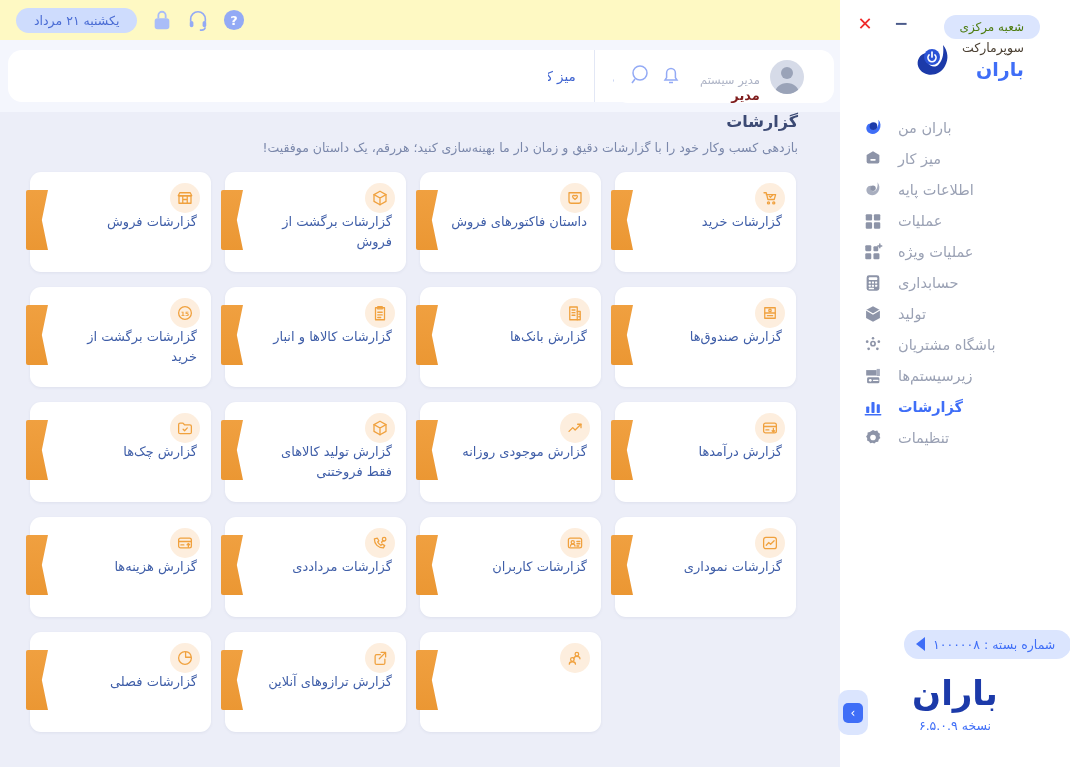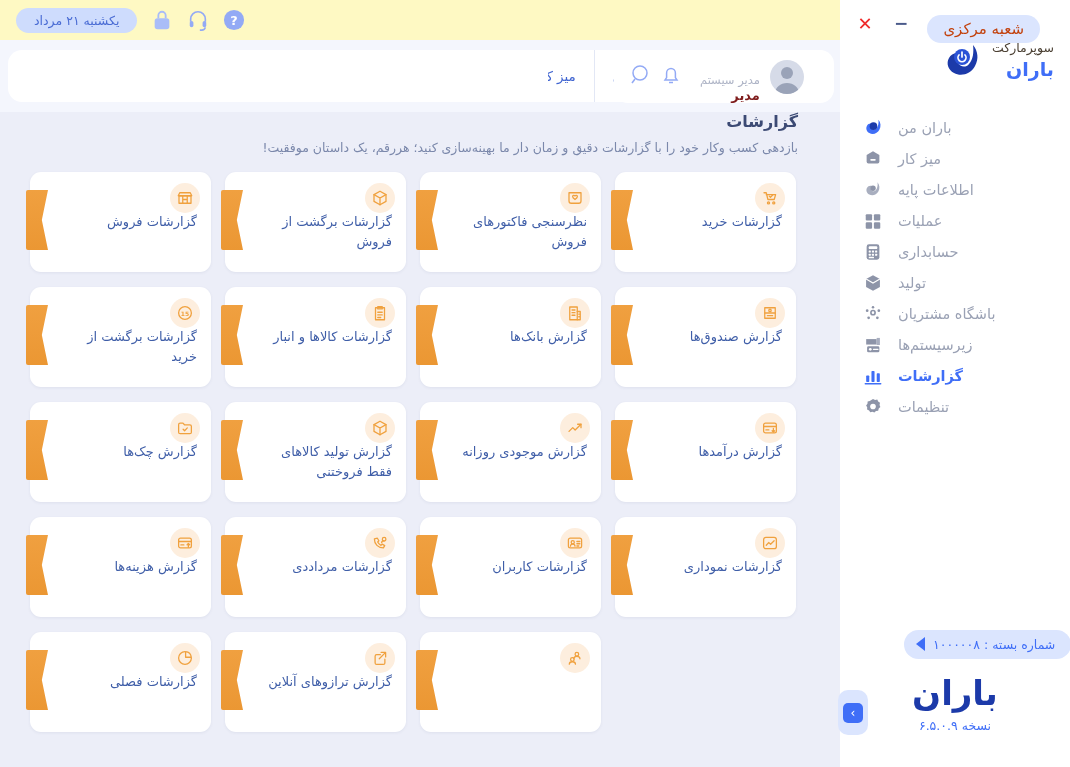--- a/index.html
+++ b/index.html
@@ -10,21 +10,21 @@
     background: #eceef8;
   }
   #app { position: relative; width: 1070px; height: 767px; background: #eceef8; }
 
   
   .sidebar {
     position: absolute; top: 0; right: 0; width: 230px; height: 767px;
     background: #ffffff;
   }
   .brand { display: flex; align-items: center; justify-content: flex-start;
-           gap: 10px; padding: 40px 16px 0 0; }
+           gap: 10px; padding: 40px 46px 0 0; }
   .brand-logo { width: 42px; height: 42px; flex: 0 0 42px; position: relative; }
   .brand-text { text-align: right; line-height: 1.25; }
   .brand-sub { font-size: 12.5px; color: #4b4033; }
   .brand-main { font-size: 19px; font-weight: 700; color: #3f6ef7; margin-top: 2px; }
 
   .nav { margin-top: 30px; }
   .nav-item {
     display: flex; align-items: center; justify-content: flex-end;
     gap: 14px; height: 31px; padding: 0 0 0 22px; position: relative;
     cursor: pointer;
@@ -56,22 +56,22 @@
   .collapse-tab .btn {
     width: 20px; height: 20px; border-radius: 5px; background: #3f6ef7;
     color: #fff; font-size: 12px; display: flex; align-items: center; justify-content: center;
   }
 
   
   .wincontrols { position: absolute; top: 8px; right: 0; width: 230px; height: 32px;
                  display: flex; align-items: center; }
   .branch-chip {
     position: absolute; right: 30px; top: 7px;
-    background: #dbe5fe; color: #c2410c; border-radius: 14px;
-    font-size: 15px; padding: 5px 16px;
+    background: #dbe5fe; color: #4d7c0f; border-radius: 14px;
+    font-size: 12px; padding: 5px 16px;
   }
   .win-min { position: absolute; right: 160px; top: 8px; width: 18px; height: 18px;
              color: #4a5a8a; font-size: 17px; line-height: 14px; text-align: center;
              cursor: pointer; font-weight: 700; }
   .win-close { position: absolute; right: 195px; top: 6px; width: 20px; height: 20px;
                color: #ef2b2b; font-size: 18px; line-height: 20px; text-align: center;
                cursor: pointer; font-weight: 700; }
 
   
   .topstrip { position: absolute; top: 0; left: 0; width: 840px; height: 40px;
@@ -260,21 +260,21 @@
         <span class="card-label">گزارشات برگشت از فروش</span>
       </div>
       <div class="card">
         <span class="ribbon"></span>
         <span class="card-ico">
           <svg viewBox="0 0 24 24">
             <path class="ico-stroke" d="M4 5h16v11a3 3 0 0 1-3 3H7a3 3 0 0 1-3-3z"></path>
             <path class="ico-stroke" d="M12 14c-2-1.4-3.2-2.5-3.2-3.9A1.7 1.7 0 0 1 12 9.4a1.7 1.7 0 0 1 3.2.7c0 1.4-1.2 2.5-3.2 3.9z"></path>
           </svg>
         </span>
-        <span class="card-label">نظرسنجی فاکتورهای فروش</span>
+        <span class="card-label">داستان فاکتورهای فروش</span>
       </div>
       <div class="card">
         <span class="ribbon"></span>
         <span class="card-ico">
           <svg viewBox="0 0 24 24">
             <path class="ico-stroke" d="M4 5h3l2.2 9h8.4l1.9-6.5H7"></path>
             <circle class="ico-stroke" cx="10" cy="18.5" r="1.4"></circle>
             <circle class="ico-stroke" cx="17" cy="18.5" r="1.4"></circle>
             <path class="ico-stroke" d="M11 9.5l1.6 1.6 3-3"></path>
           </svg>
@@ -495,20 +495,32 @@
           </span>
         </div>
         <div class="nav-item">
           <span class="nav-label">عملیات</span>
           <span class="nav-ico">
             <svg viewBox="0 0 22 22">
               <rect x="3" y="3.5" width="7" height="7" rx="1.2" fill="#8d94a8"></rect>
               <rect x="12" y="3.5" width="7" height="7" rx="1.2" fill="#8d94a8"></rect>
               <rect x="3" y="12.5" width="7" height="7" rx="1.2" fill="#8d94a8"></rect>
               <rect x="12" y="12.5" width="7" height="7" rx="1.2" fill="#8d94a8"></rect>
+            </svg>
+          </span>
+        </div>
+        <div class="nav-item">
+          <span class="nav-label">عملیات ویژه</span>
+          <span class="nav-ico">
+            <svg viewBox="0 0 22 22">
+              <rect x="2.5" y="3.5" width="6.6" height="6.6" rx="1.2" fill="#8d94a8"></rect>
+              <rect x="11.5" y="4.8" width="5.3" height="5.3" rx="1.1" fill="#8d94a8"></rect>
+              <rect x="2.5" y="12.5" width="6.6" height="6.6" rx="1.2" fill="#8d94a8"></rect>
+              <rect x="11.5" y="12.5" width="6.6" height="6.6" rx="1.2" fill="#8d94a8"></rect>
+              <path d="M18.5 2.2v4.2M16.4 4.3h4.2" stroke="#8d94a8" stroke-width="1.6" stroke-linecap="round"></path>
             </svg>
           </span>
         </div>
         <div class="nav-item">
           <span class="nav-label">حسابداری</span>
           <span class="nav-ico">
             <svg viewBox="0 0 22 22">
               <rect x="4" y="2.5" width="14" height="17" rx="2.6" fill="#8d94a8"></rect>
               <rect x="6.3" y="4.8" width="9.4" height="3" rx="1" fill="#fff"></rect>
               <g fill="#fff">

